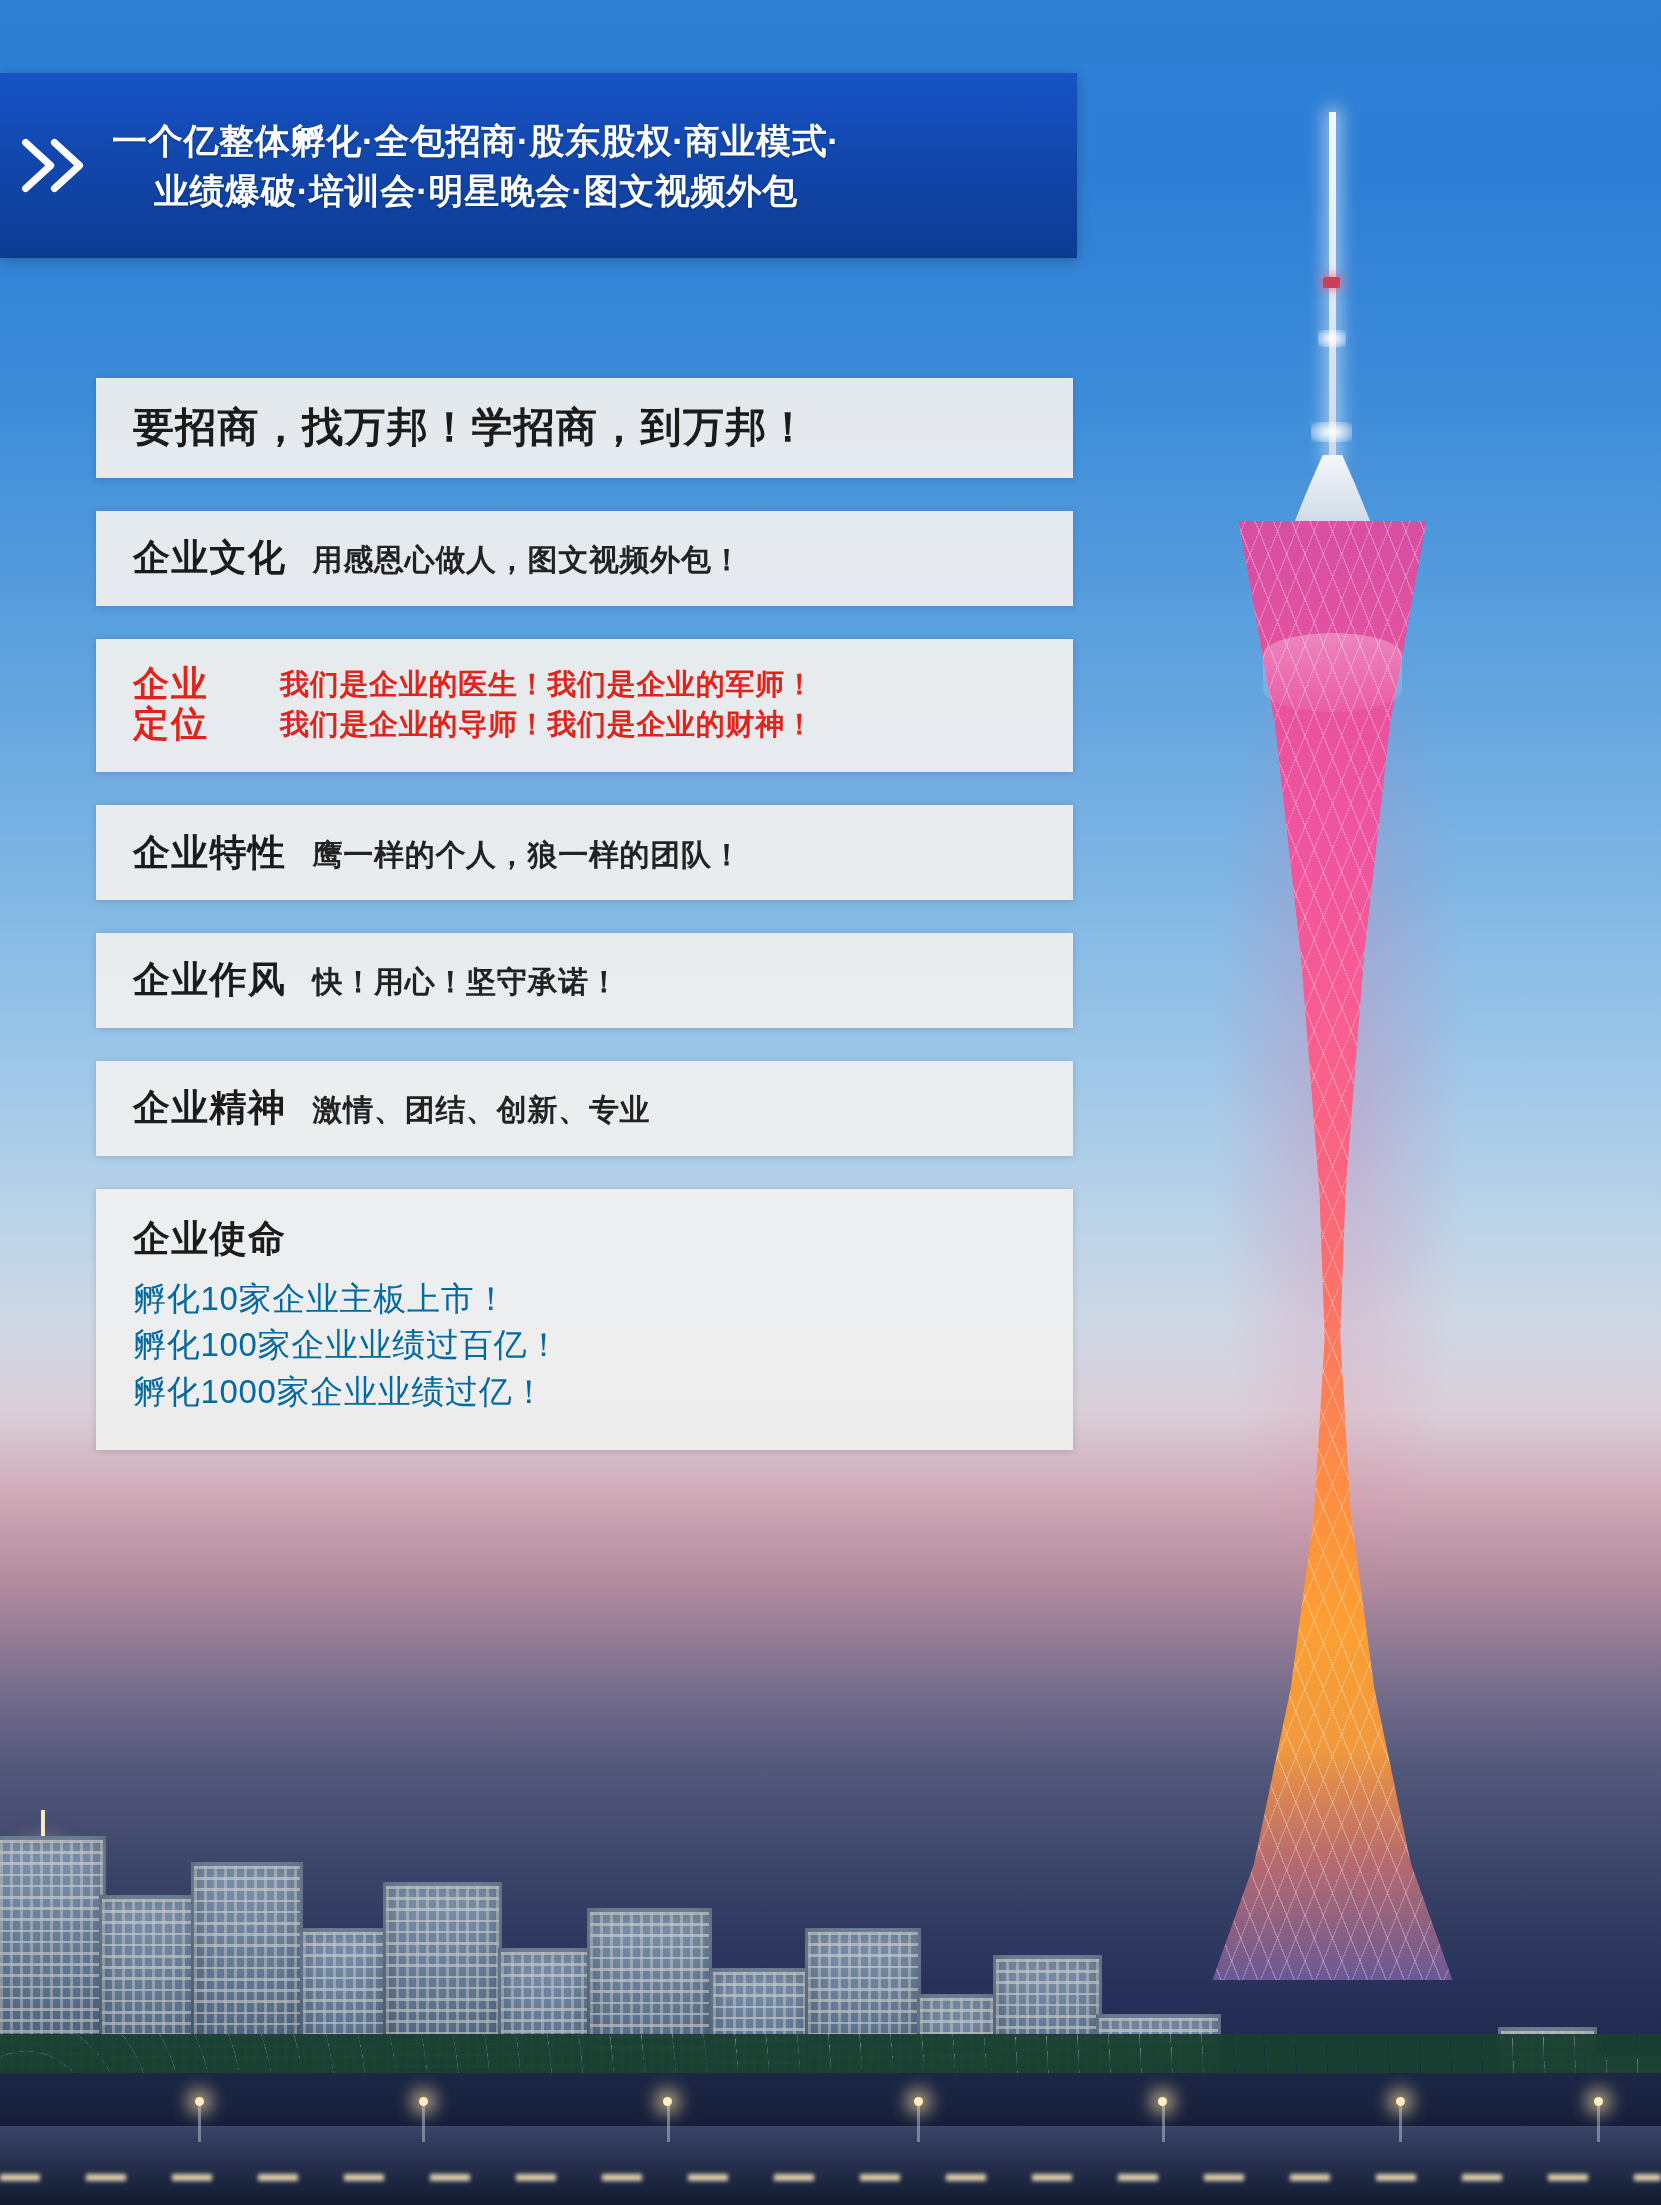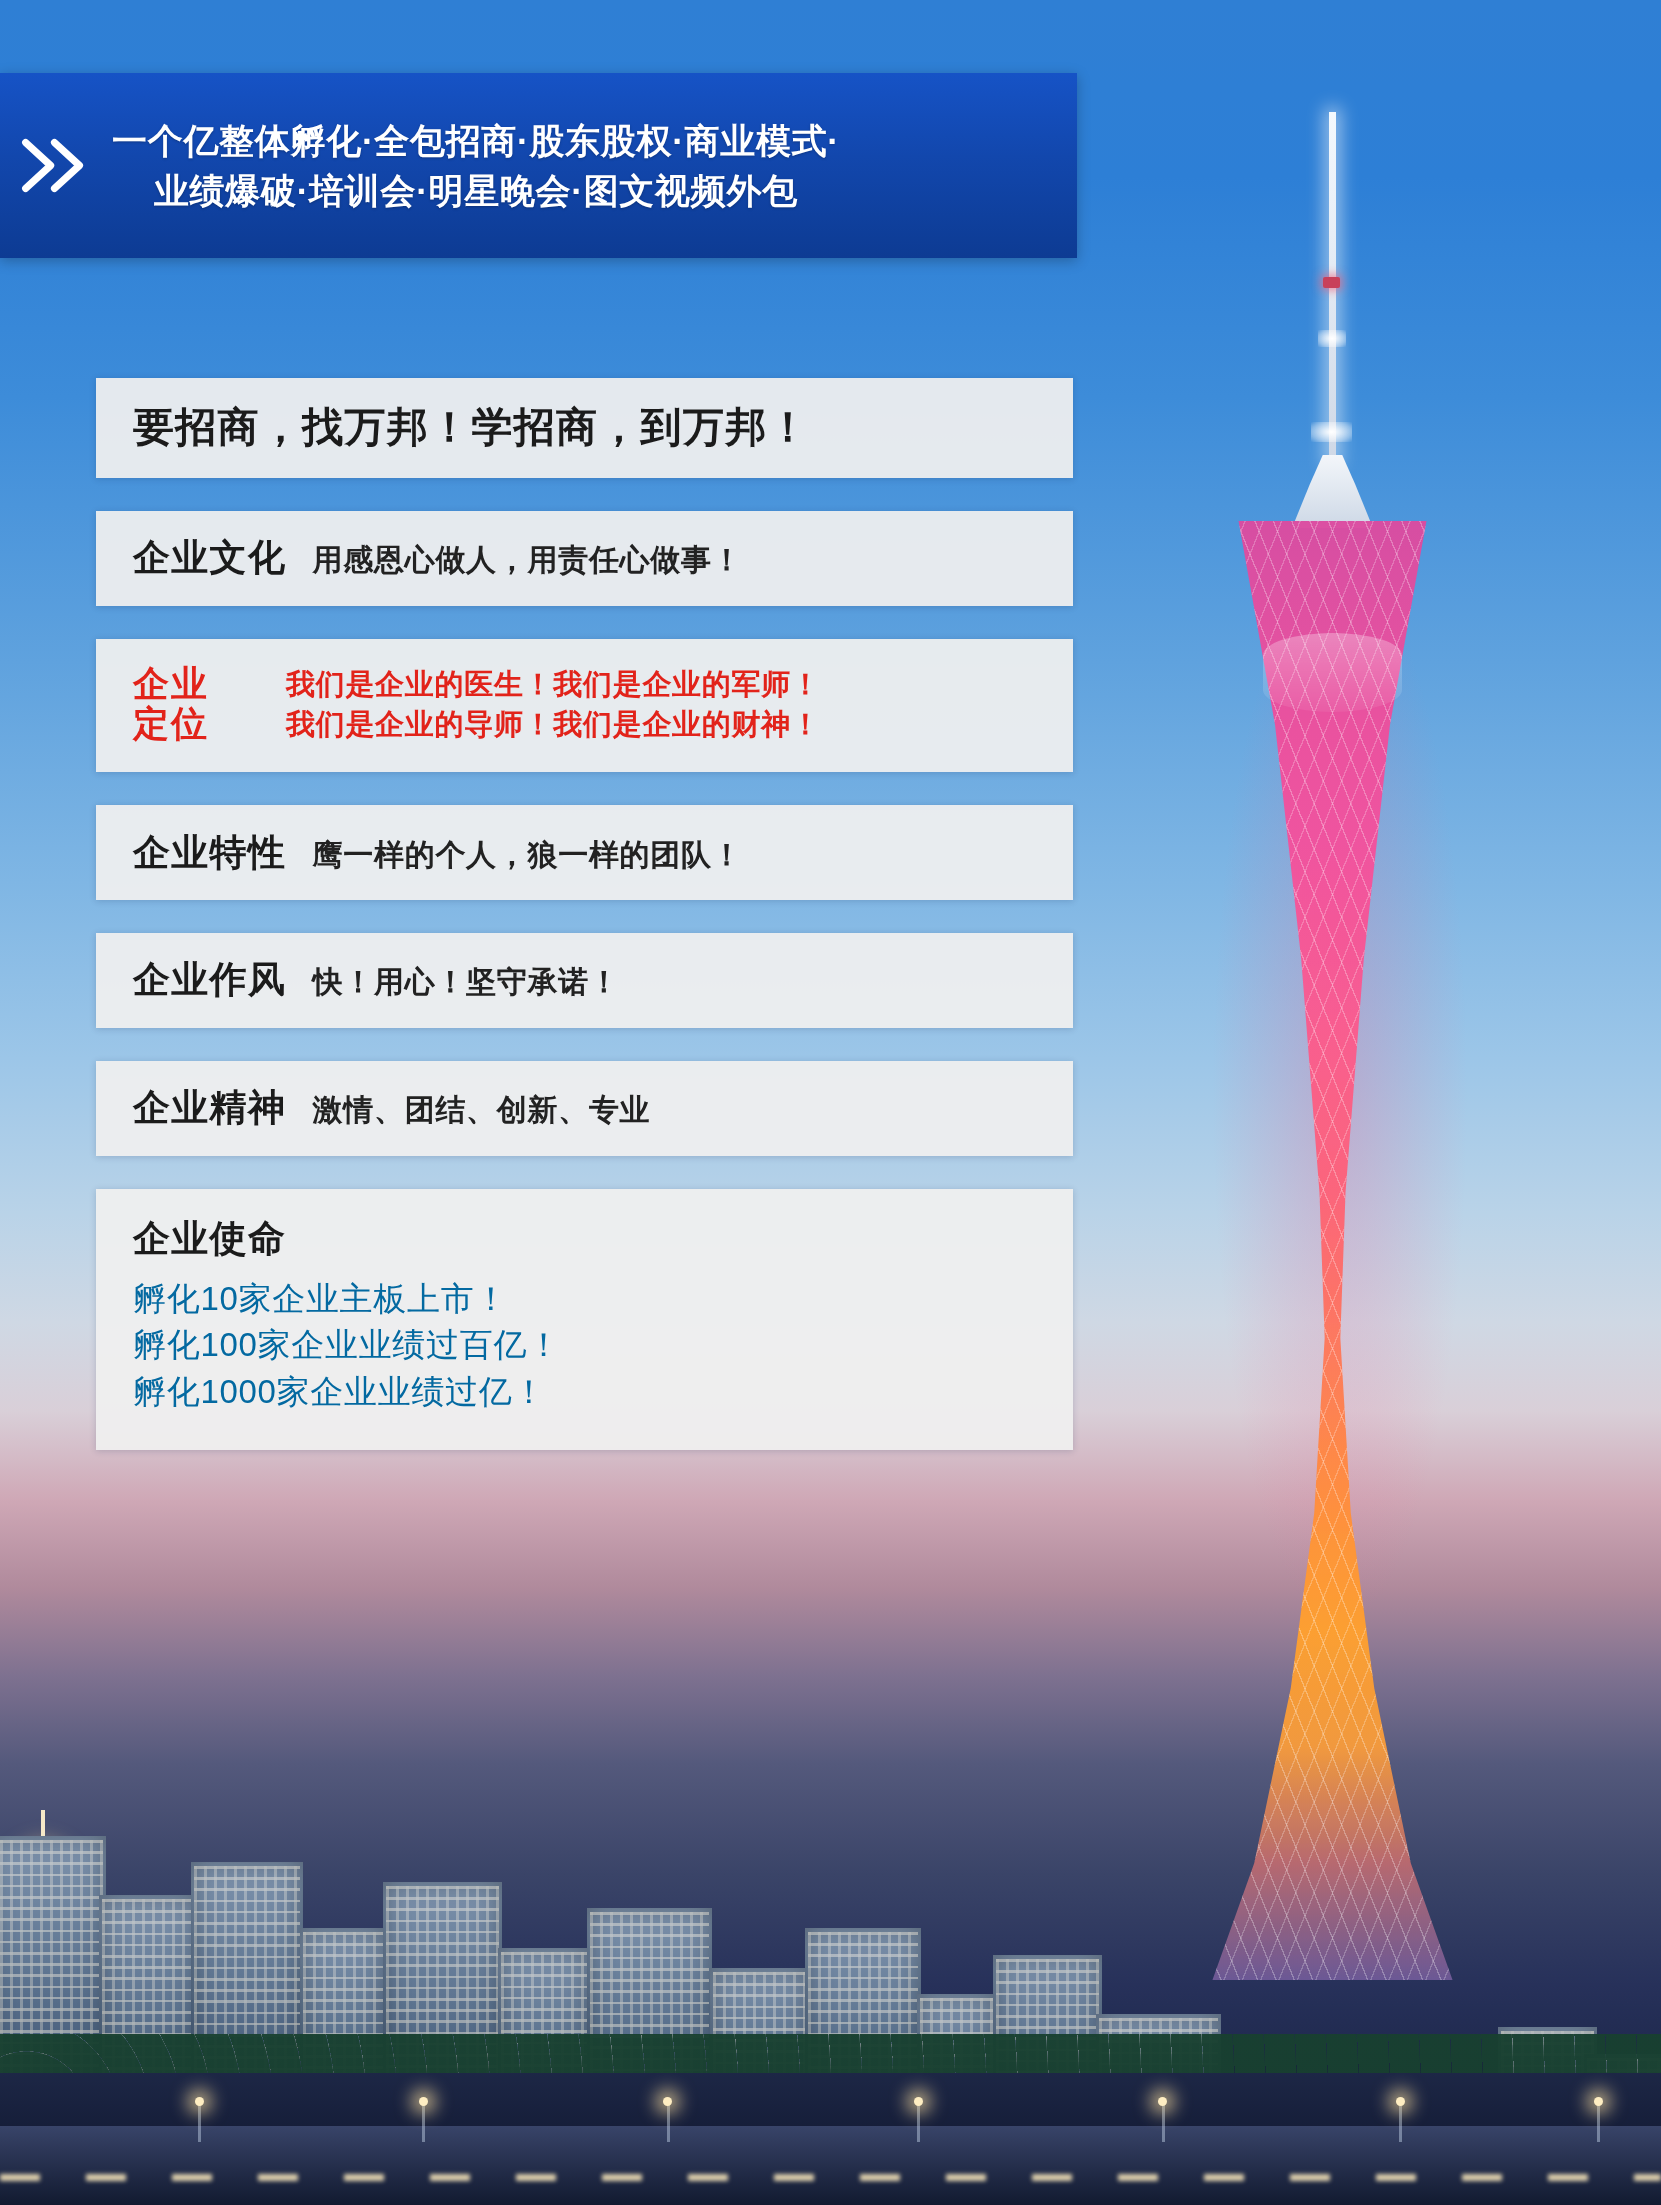--- a/index.html
+++ b/index.html
@@ -280,21 +280,21 @@
     color: #222222;
     letter-spacing: 0.7px;
     white-space: nowrap;
   }
 
   
   .card-position { padding: 25px 37px 28px 37px; }
   .pos-grid {
     display: flex;
     align-items: center;
-    gap: 29px;
+    gap: 23px;
   }
   .pos-label {
     font-size: 36px;
     font-weight: 700;
     color: #e2231a;
     line-height: 1.12;
     letter-spacing: 2px;
     white-space: nowrap;
   }
   .pos-lines .pos-line {
@@ -398,21 +398,21 @@
 
   <div class="cards">
 
     <div class="card">
       <div class="title-lg">要招商，找万邦！学招商，到万邦！</div>
     </div>
 
     <div class="card">
       <div class="card-row">
         <span class="label">企业文化</span>
-        <span class="value">用感恩心做人，用责任心做事！</span>
+        <span class="value">用感恩心做人，图文视频外包！</span>
       </div>
     </div>
 
     <div class="card card-position">
       <div class="pos-grid">
         <div class="pos-label">
           <div>企业</div>
           <div>定位</div>
         </div>
         <div class="pos-lines">

